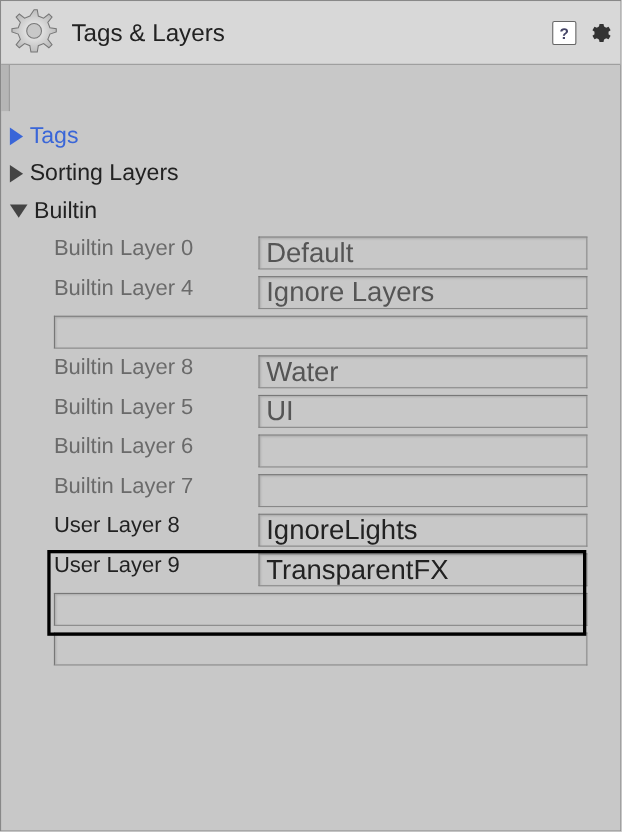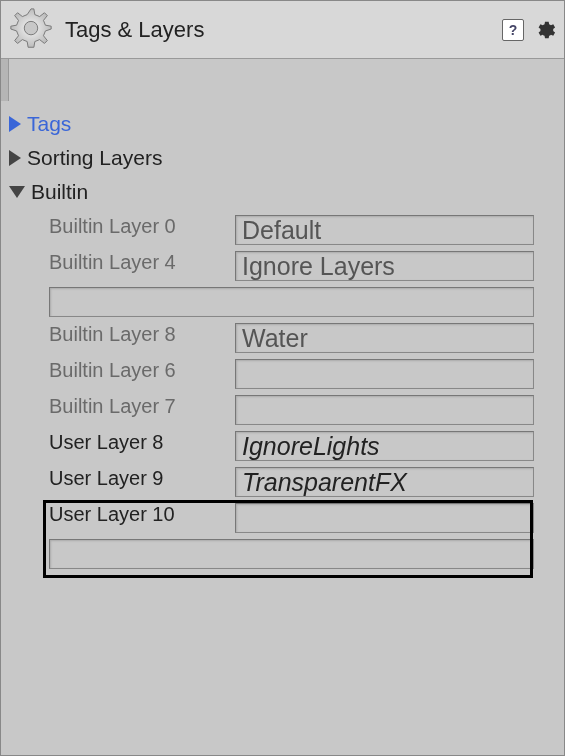--- a/index.html
+++ b/index.html
@@ -135,21 +135,20 @@
     border-top-color: #777;
     border-left-color: #777;
     padding: 0 6px;
     font-size: 25px;
     color: #555;
     line-height: 28px;
     box-shadow: inset 1px 1px 2px rgba(0,0,0,0.15);
   }
   .layer-field.editable {
     color: #222;
-    font-style: italic;
   }
   .highlight-box {
     position: absolute;
     border: 3px solid #000;
     left: 42px;
     width: 490px;
     height: 78px;
     pointer-events: none;
   }
 </style>
@@ -213,37 +212,40 @@
           <div class="layer-field">Ignore Layers</div>
         </div>
         <div class="layer-row">
           <div class="layer-field"></div>
         </div>
         <div class="layer-row">
           <div class="layer-label">Builtin Layer 8</div>
           <div class="layer-field">Water</div>
         </div>
         <div class="layer-row">
+          <div class="layer-label">Builtin Layer 5</div>
+          <div class="layer-field">UI</div>
+        </div>
+        <div class="layer-row">
           <div class="layer-label">Builtin Layer 6</div>
           <div class="layer-field"></div>
         </div>
         <div class="layer-row">
           <div class="layer-label">Builtin Layer 7</div>
           <div class="layer-field"></div>
         </div>
         <div class="layer-row">
           <div class="layer-label editable">User Layer 8</div>
           <div class="layer-field editable">IgnoreLights</div>
         </div>
         <div class="layer-row">
           <div class="layer-label editable">User Layer 9</div>
           <div class="layer-field editable">TransparentFX</div>
         </div>
         <div class="layer-row">
-          <div class="layer-label editable">User Layer 10</div>
           <div class="layer-field editable"></div>
         </div>
         <div class="layer-row">
           <div class="layer-field editable"></div>
         </div>
       </div>
 
     <div class="highlight-box" id="highlight-box" style="top: 441px; height: 78px;"></div>
   </div>
 

